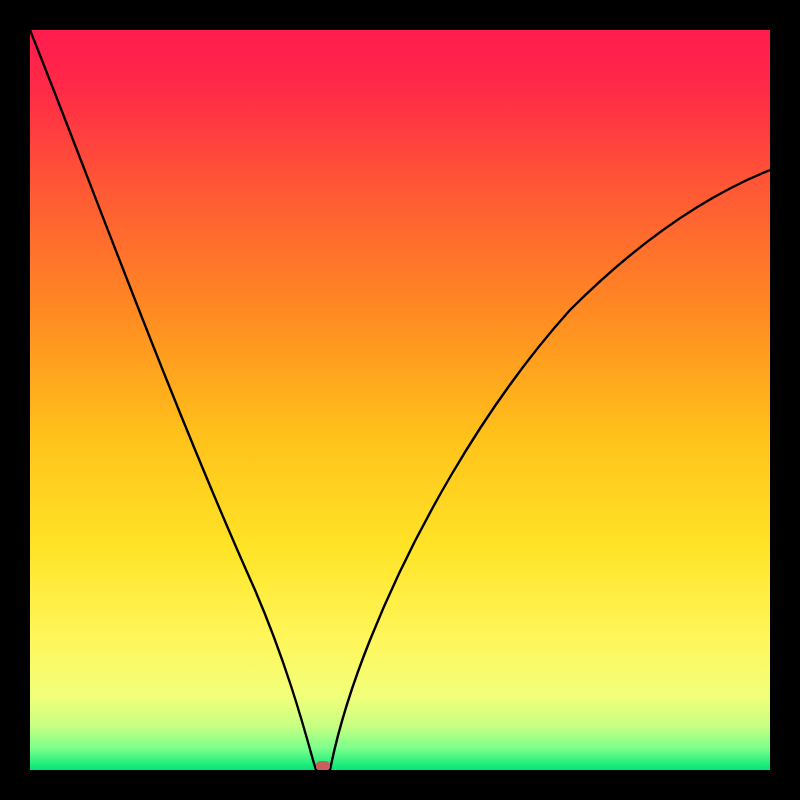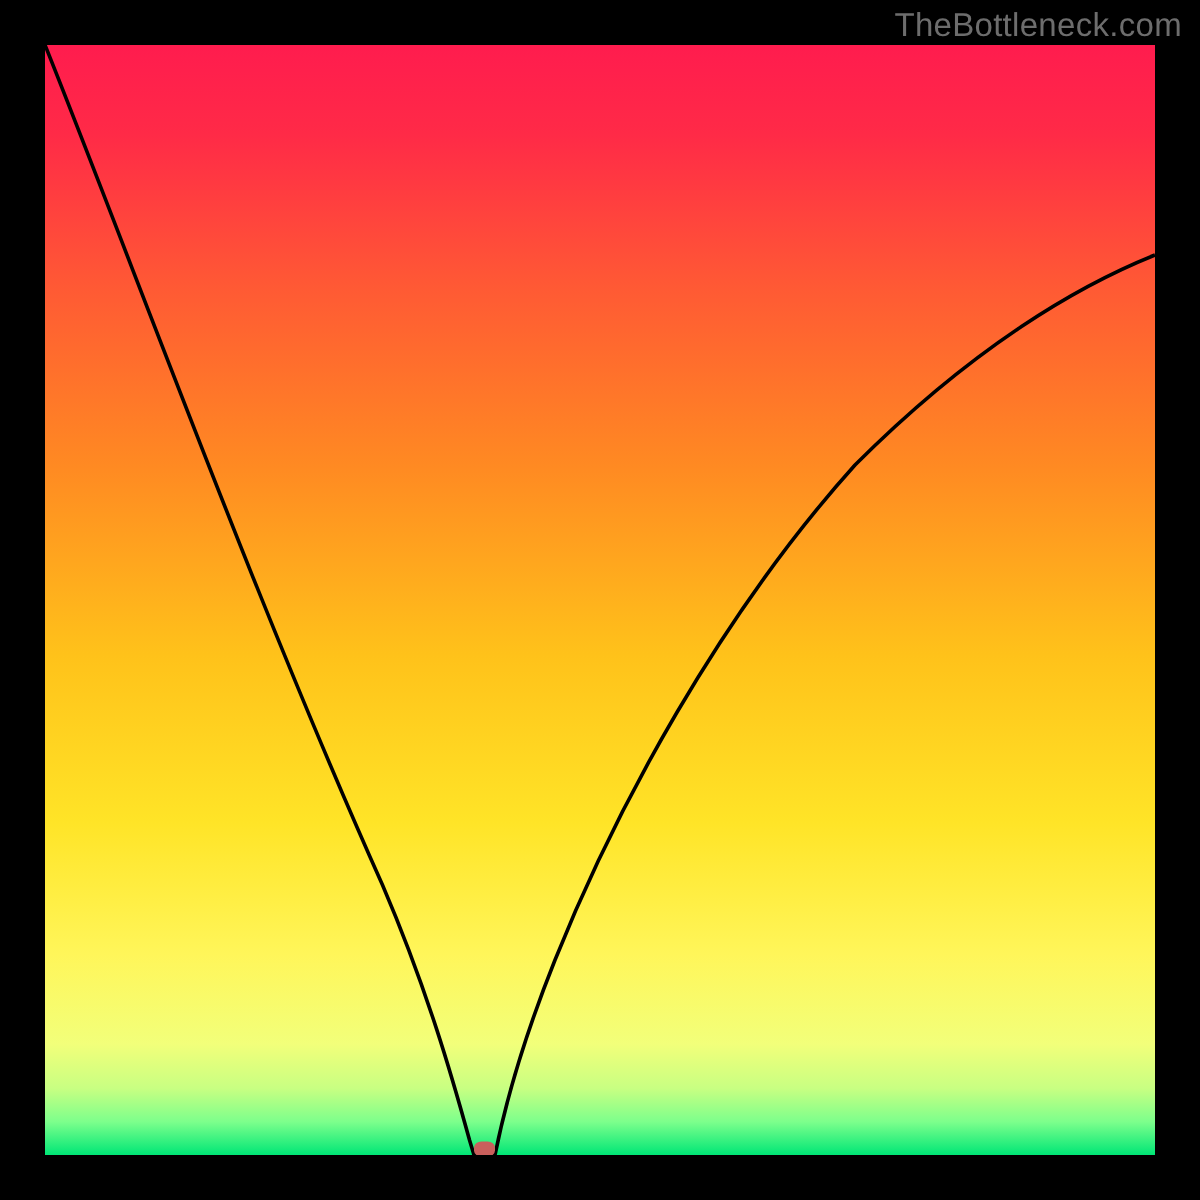--- a/index.html
+++ b/index.html
@@ -52,21 +52,20 @@
     border-radius: 5px / 4px;
     background: #c95f5c;
     transform: translate(-50%, -50%);
     z-index: 4;
   }
 </style>
 </head>
 <body>
 
 <div class="frame">
-  <div class="watermark">TheBottleneck.com</div>
 
   <div class="plot">
     <svg class="heatbg" viewBox="0 0 740 740" preserveAspectRatio="none">
       <defs>
         <linearGradient id="heat" x1="0" y1="0" x2="0" y2="1">
           <stop offset="0%" stop-color="#ff1c4e"></stop>
           <stop offset="8%" stop-color="#ff2a47"></stop>
           <stop offset="22%" stop-color="#ff5a34"></stop>
           <stop offset="38%" stop-color="#ff8a22"></stop>
           <stop offset="55%" stop-color="#ffc21a"></stop>

